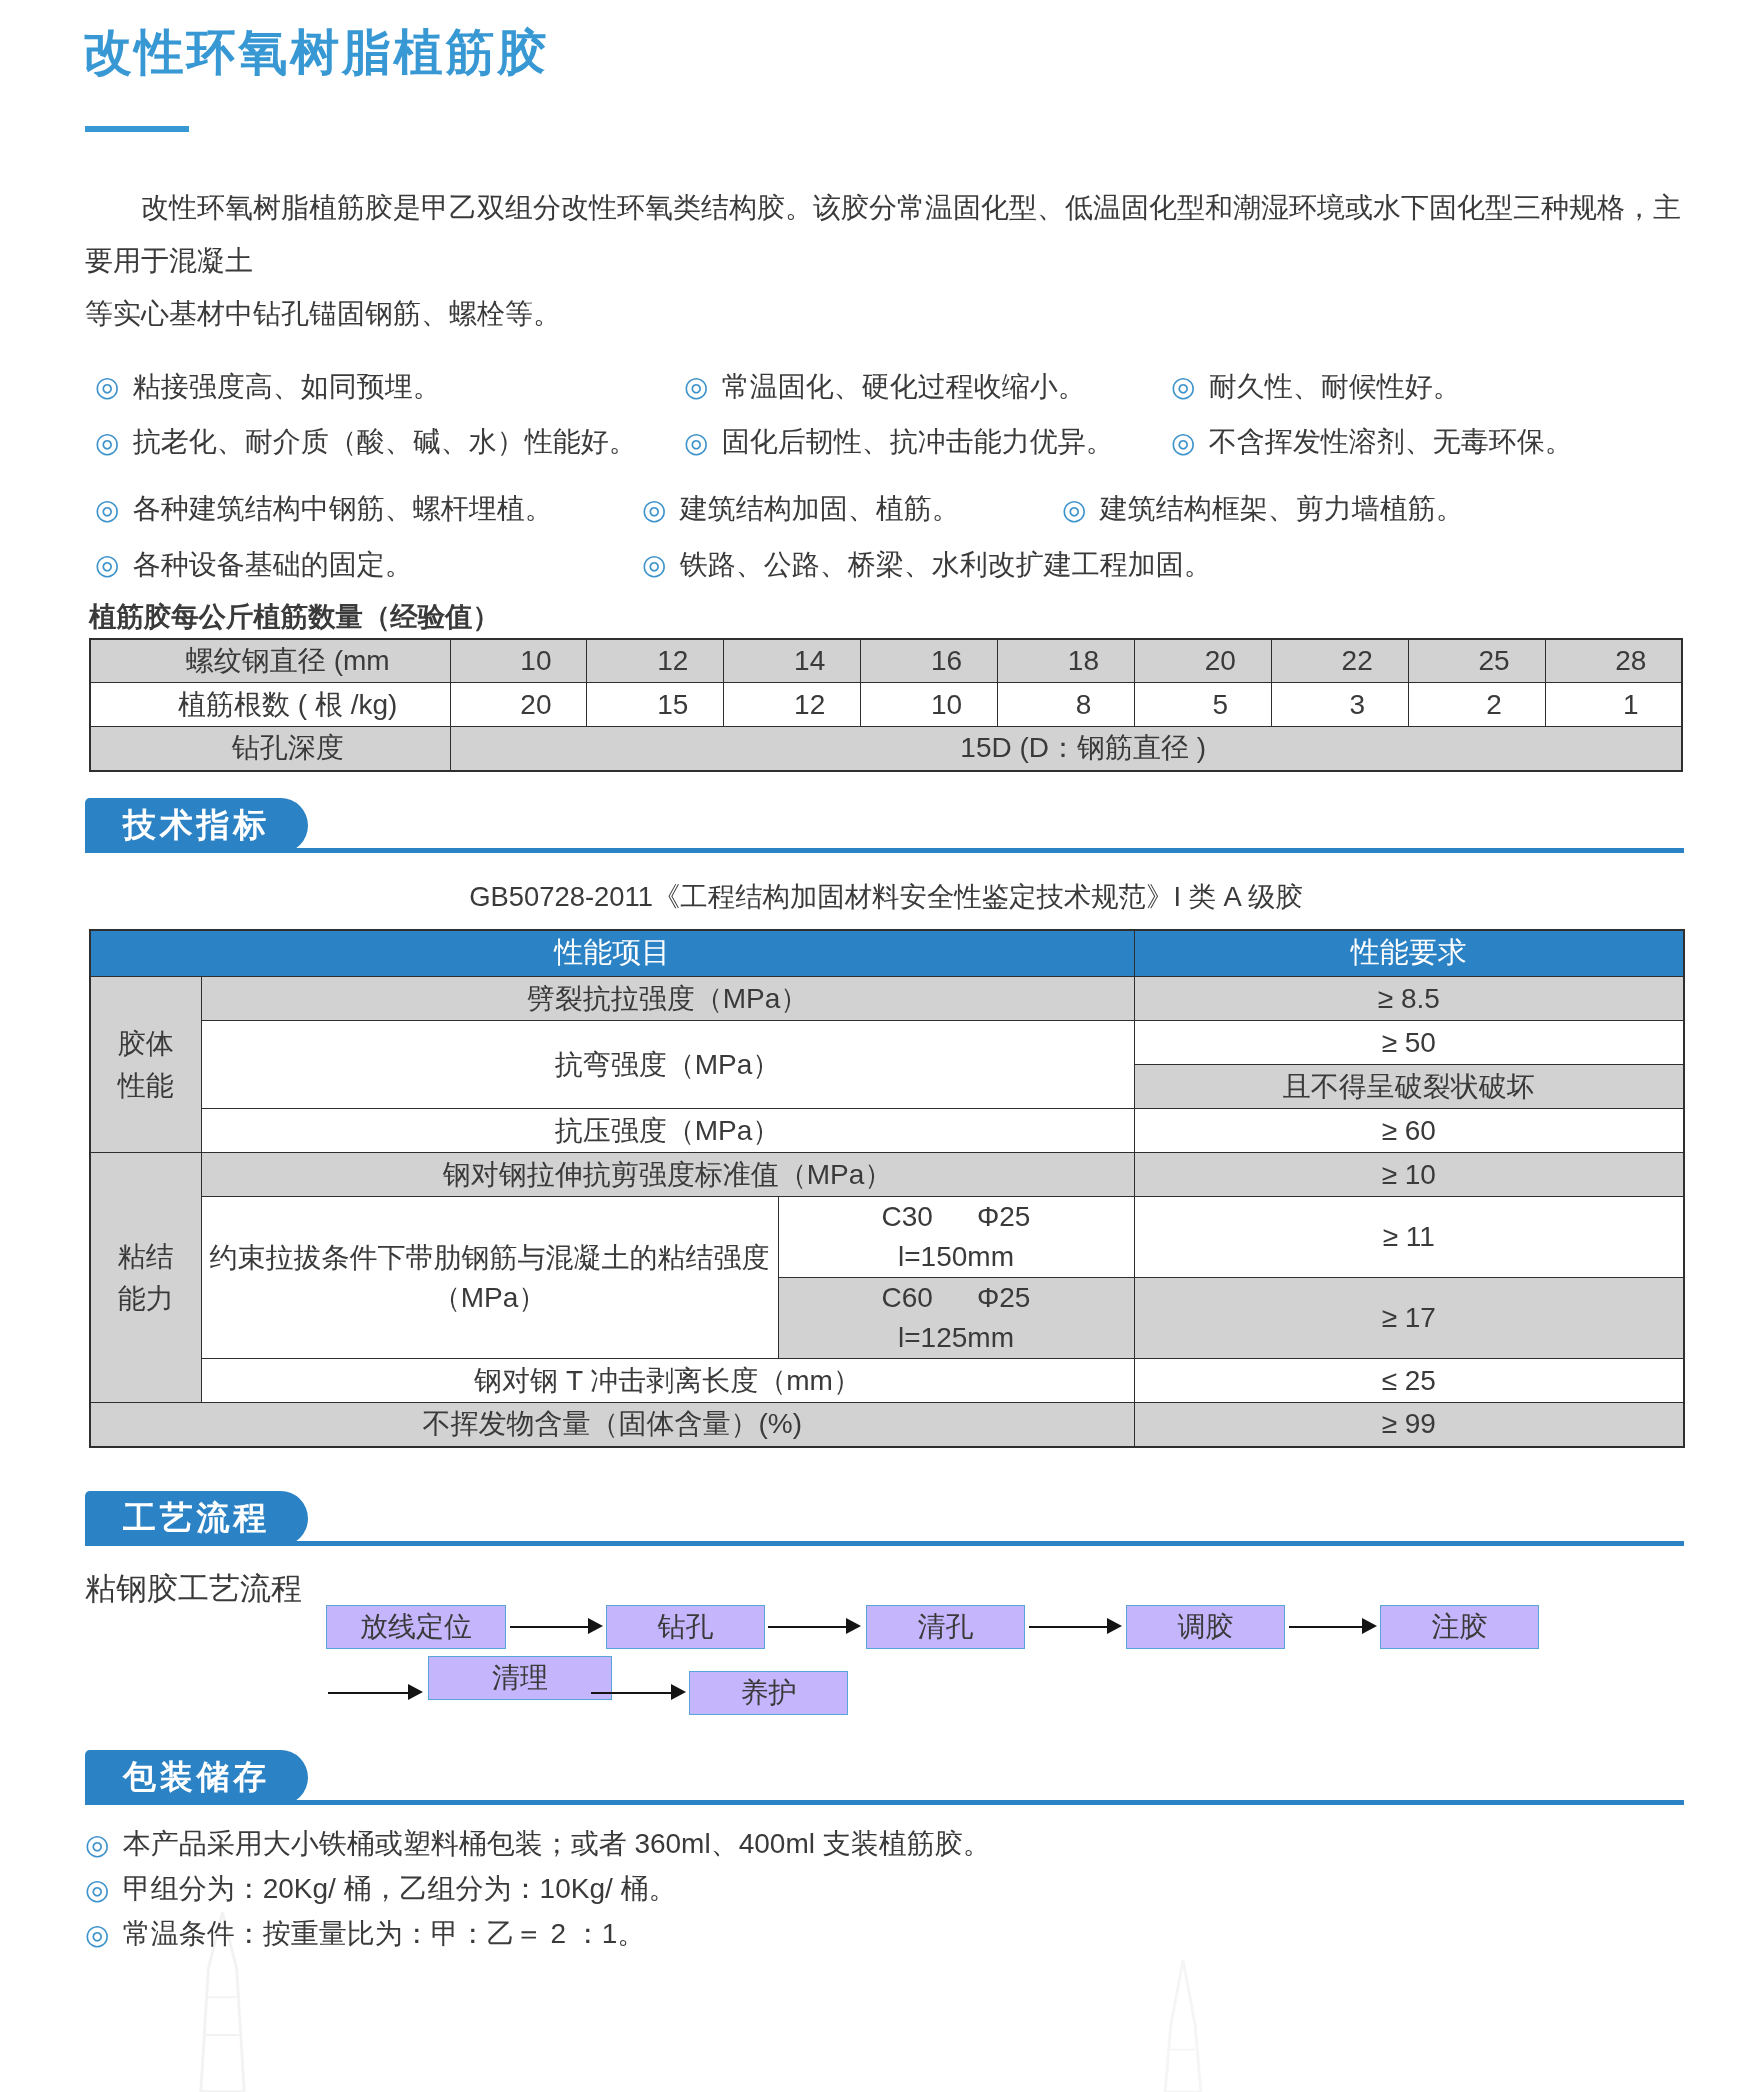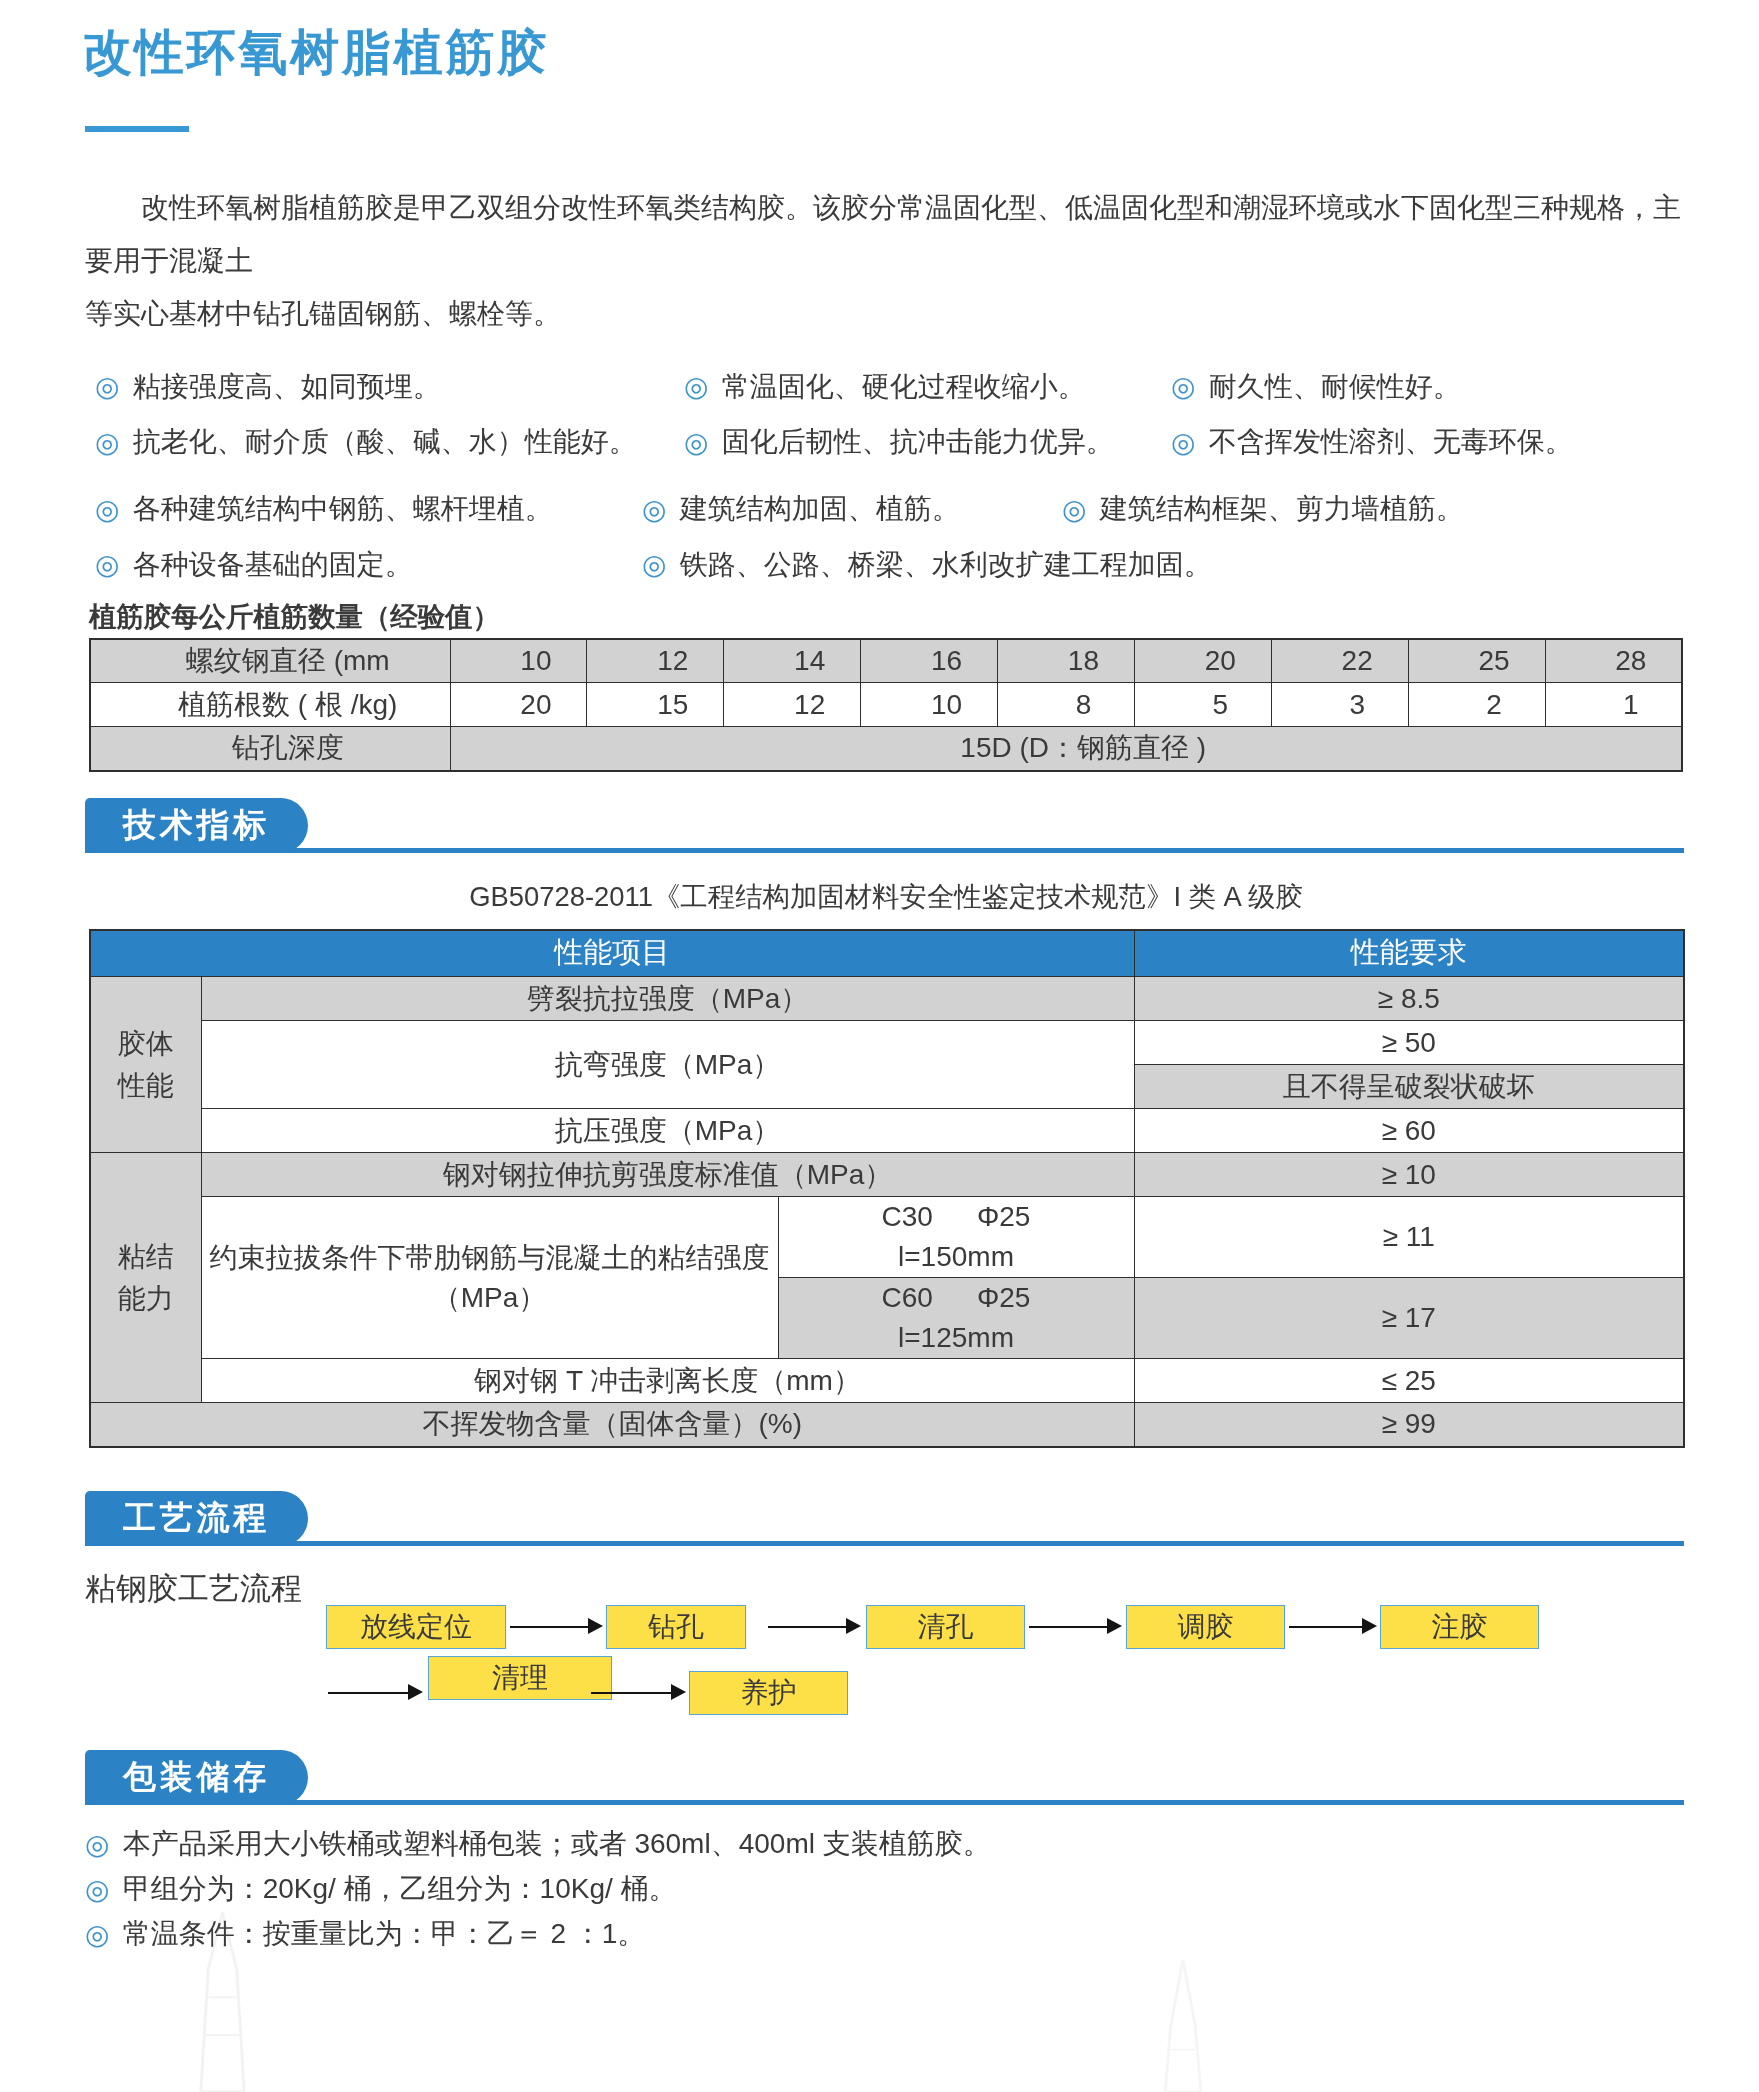--- a/index.html
+++ b/index.html
@@ -61,21 +61,21 @@
   table.spec th{background:var(--badge-blue);color:#fff;font-weight:normal;font-size:29px;height:47px;}
   .h46{height:44px;}
   .h86{height:81px;}
   .grouplabel{display:inline-block;width:62px;line-height:42px;}
   .two-line div{line-height:40px;}
   .spec-pair{display:flex;justify-content:center;gap:44px;line-height:40px;}
 
   
   .flow{position:relative;margin-top:21px;height:166px;}
   .flow-subtitle{position:absolute;left:85px;top:1.9px;font-size:31px;}
-  .fbox{position:absolute;height:44px;border:1.9px solid #58a5d8;background:#fde047;
+  .fbox{position:absolute;height:44px;border:1.9px solid #58a5d8;background:#c4b5fd;
         display:flex;align-items:center;justify-content:center;font-size:28px;}
   .farrow{position:absolute;height:2.8px;background:#141414;}
   .farrow::after{content:"";position:absolute;right:-14px;top:-7.6px;border-left:15px solid #141414;
                  border-top:8.5px solid transparent;border-bottom:8.5px solid transparent;}
 
   
   .wm{position:absolute;opacity:0.10;}
 </style>
 </head>
 <body>
@@ -251,21 +251,21 @@
   <div class="section-head mt-process">
     <div class="rule"></div>
     <div class="badge">工艺流程</div>
   </div>
 
   <div class="flow">
     <div class="flow-subtitle">粘钢胶工艺流程</div>
 
     <div class="fbox" style="left:326px;top:38px;width:180px;">放线定位</div>
     <div class="farrow" style="left:510px;top:59px;width:79px;"></div>
-    <div class="fbox" style="left:606px;top:38px;width:140px;">钻孔</div>
+    <div class="fbox" style="left:606px;top:38px;width:159px;">钻孔</div>
     <div class="farrow" style="left:768px;top:59px;width:79px;"></div>
     <div class="fbox" style="left:866px;top:38px;width:159px;">清孔</div>
     <div class="farrow" style="left:1029px;top:59px;width:79px;"></div>
     <div class="fbox" style="left:1126px;top:38px;width:159px;">调胶</div>
     <div class="farrow" style="left:1289px;top:59px;width:74px;"></div>
     <div class="fbox" style="left:1380px;top:38px;width:159px;">注胶</div>
 
     <div class="farrow" style="left:328px;top:125px;width:81px;"></div>
     <div class="fbox" style="left:428px;top:89px;width:184px;">清理</div>
     <div class="farrow" style="left:591px;top:125px;width:81px;"></div>

